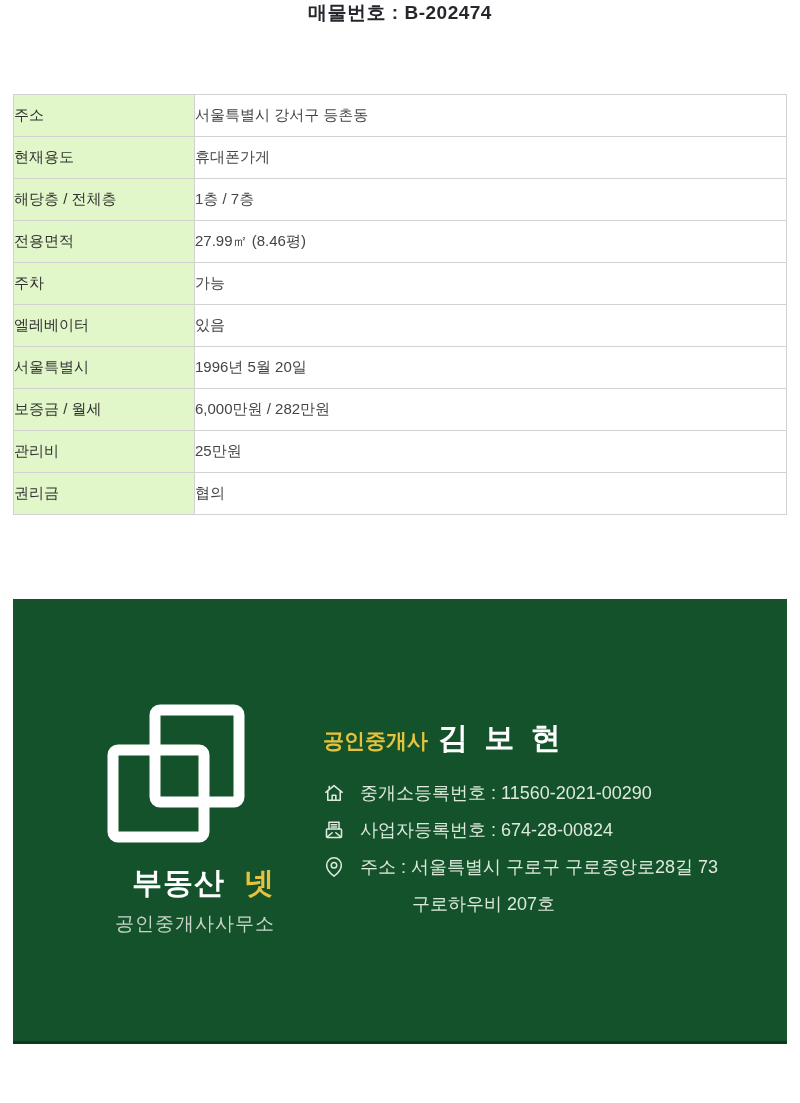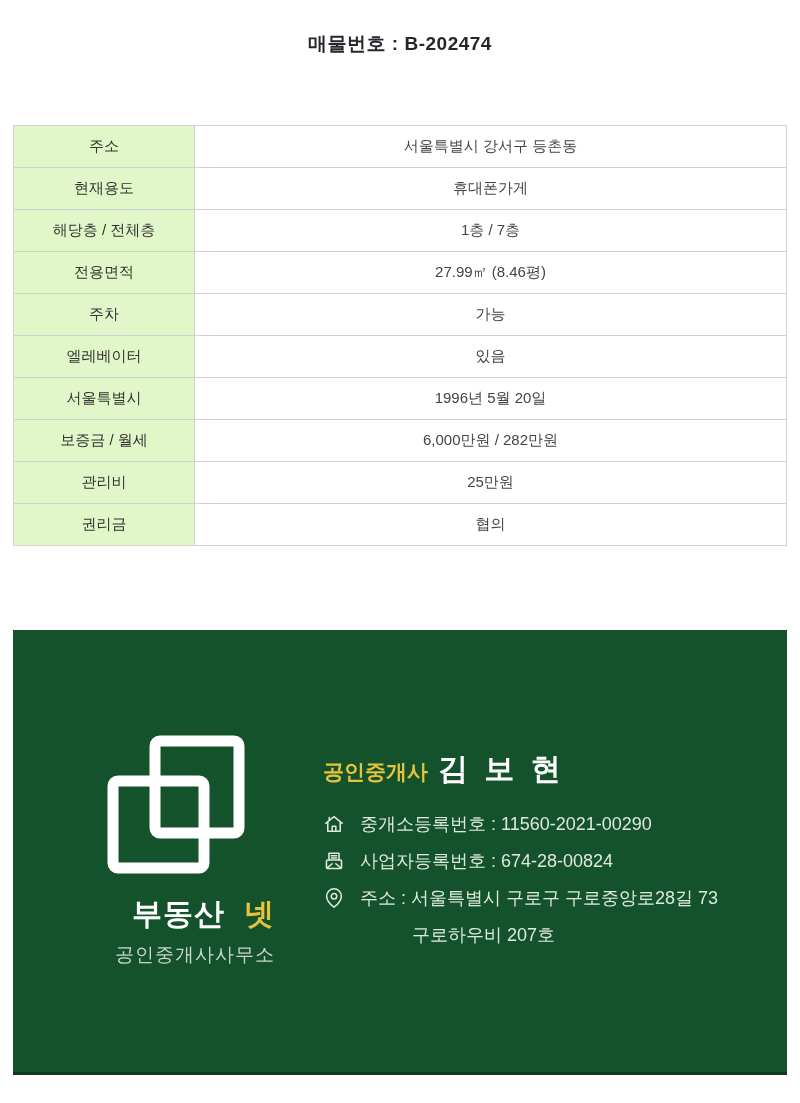--- a/index.html
+++ b/index.html
@@ -5,23 +5,23 @@
   :root{
     --footer-bg:#14522b;
     --accent-gold:#e6c33e;
     --label-bg:#e1f6c9;
     --table-border:#d2d2d2;
     --footer-text:#dde9dd;
   }
   *{box-sizing:border-box;}
   html,body{margin:0;padding:0;width:800px;height:1103px;overflow:hidden;background:#ffffff;
     font-family:"Liberation Sans","DejaVu Sans",sans-serif;}
-  .title{padding-top:31px;text-align:center;font-size:19px;font-weight:bold;color:#26272c;letter-spacing:0.5px;}
+  .title{text-align:center;font-size:19px;font-weight:bold;color:#26272c;letter-spacing:0.5px;}
   .ptable{margin:68px auto 0 13px;width:774px;border-collapse:collapse;table-layout:fixed;}
-  .ptable td{border:1px solid var(--table-border);height:42px;padding:0;font-size:15px;text-align:center;vertical-align:middle;}
+  .ptable td{border:1px solid var(--table-border);height:42px;padding:0;font-size:15px;text-align:left;vertical-align:middle;}
   .ptable td.lbl{width:181px;background:var(--label-bg);color:#333333;}
   .ptable td.val{color:#444444;}
   .card{margin:84px auto 0 13px;width:774px;height:445px;background:var(--footer-bg);
     border-bottom:3px solid #0d3a1f;display:flex;align-items:center;padding:0 20px 0 62px;color:var(--footer-text);}
   .brand{width:200px;flex:none;text-align:right;font-family:Liberation Mono, monospace;}
   .logo{width:140px;height:140px;display:block;margin:0 auto;}
   .logo rect{fill:none;stroke:#ffffff;stroke-width:11;}
   .brand-name{margin-top:20px;font-size:30px;font-weight:bold;color:#ffffff;letter-spacing:1px;white-space:nowrap;}
   .gold{color:var(--accent-gold);}
   .brand-sub{margin-top:7px;font-size:19px;color:#c7d5c8;letter-spacing:1px;white-space:nowrap;}

